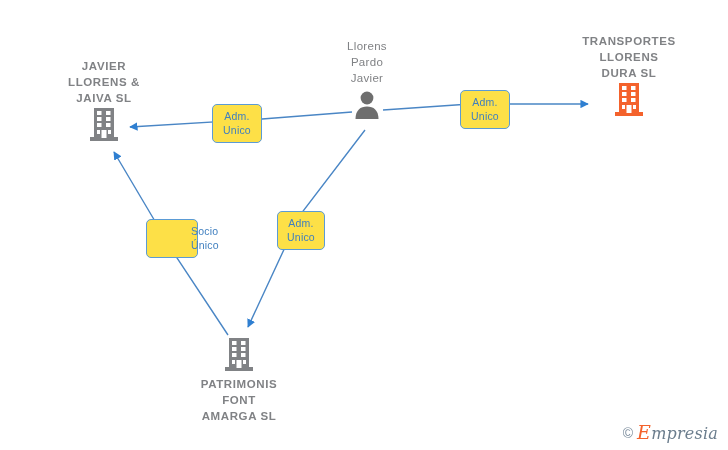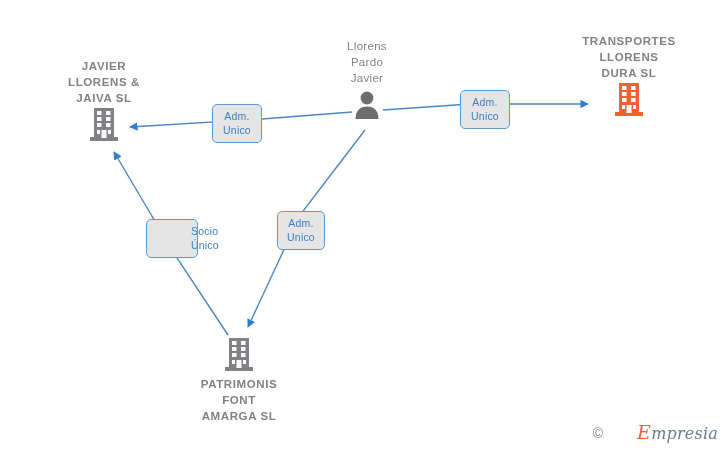--- a/index.html
+++ b/index.html
@@ -49,21 +49,21 @@
     font-weight: bold;
     letter-spacing: 0.6px;
   }
   .node-icon {
     display: block;
   }
   
   .edge-label {
     position: absolute;
     box-sizing: border-box;
-    background: #e5e5e5;
+    background: #fde047;
     border: 1.3px solid #5b9bd5;
     border-radius: 5px;
     color: #3f7fbf;
     font-size: 10.5px;
     line-height: 14px;
     text-align: center;
     padding: 4px 6px 5px 6px;
     white-space: pre-line;
     letter-spacing: 0.2px;
   }
@@ -81,21 +81,20 @@
     font-size: 14px;
     line-height: 1;
   }
   #watermark .brand {
     font-family: "DejaVu Serif", serif;
     font-style: italic;
     font-size: 16px;
     line-height: 1;
     color: #6b7d8d;
     letter-spacing: 0.2px;
-    margin-left: 30px;
   }
   #watermark .brand .cap {
     color: #f4622c;
     font-size: 19px;
   }
 </style>
 </head>
 <body>
 
 <div id="canvas">

